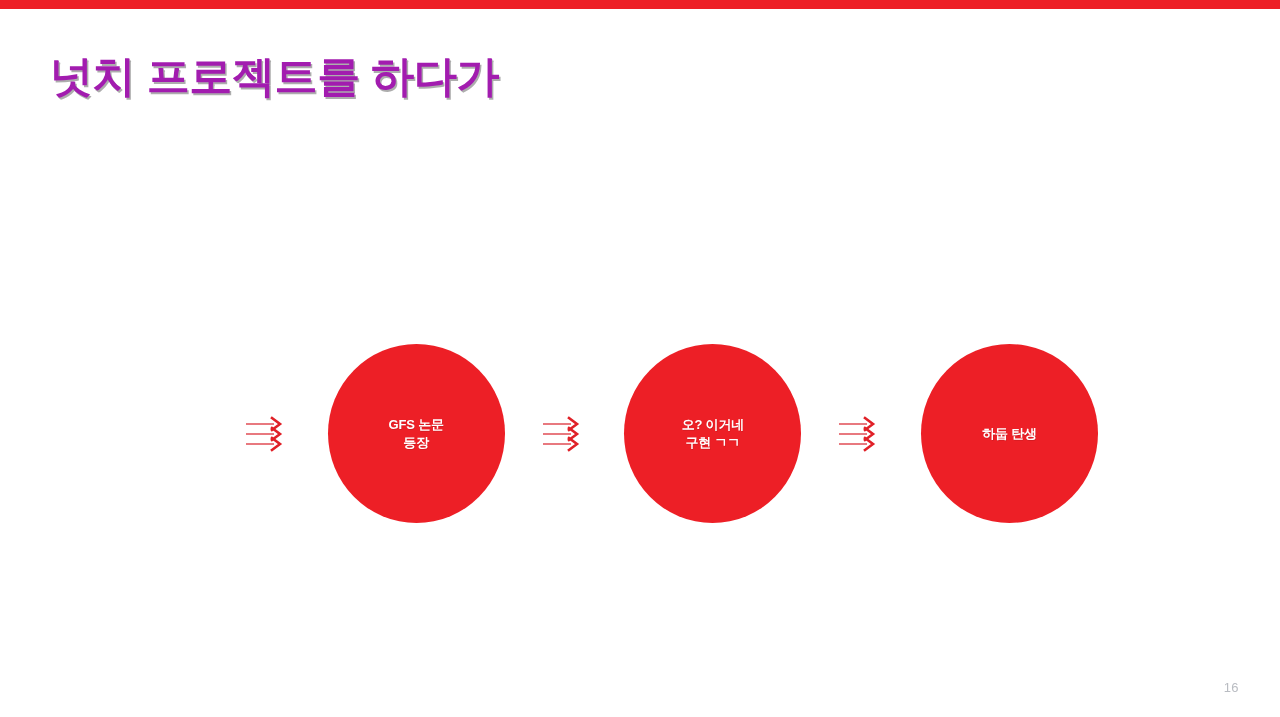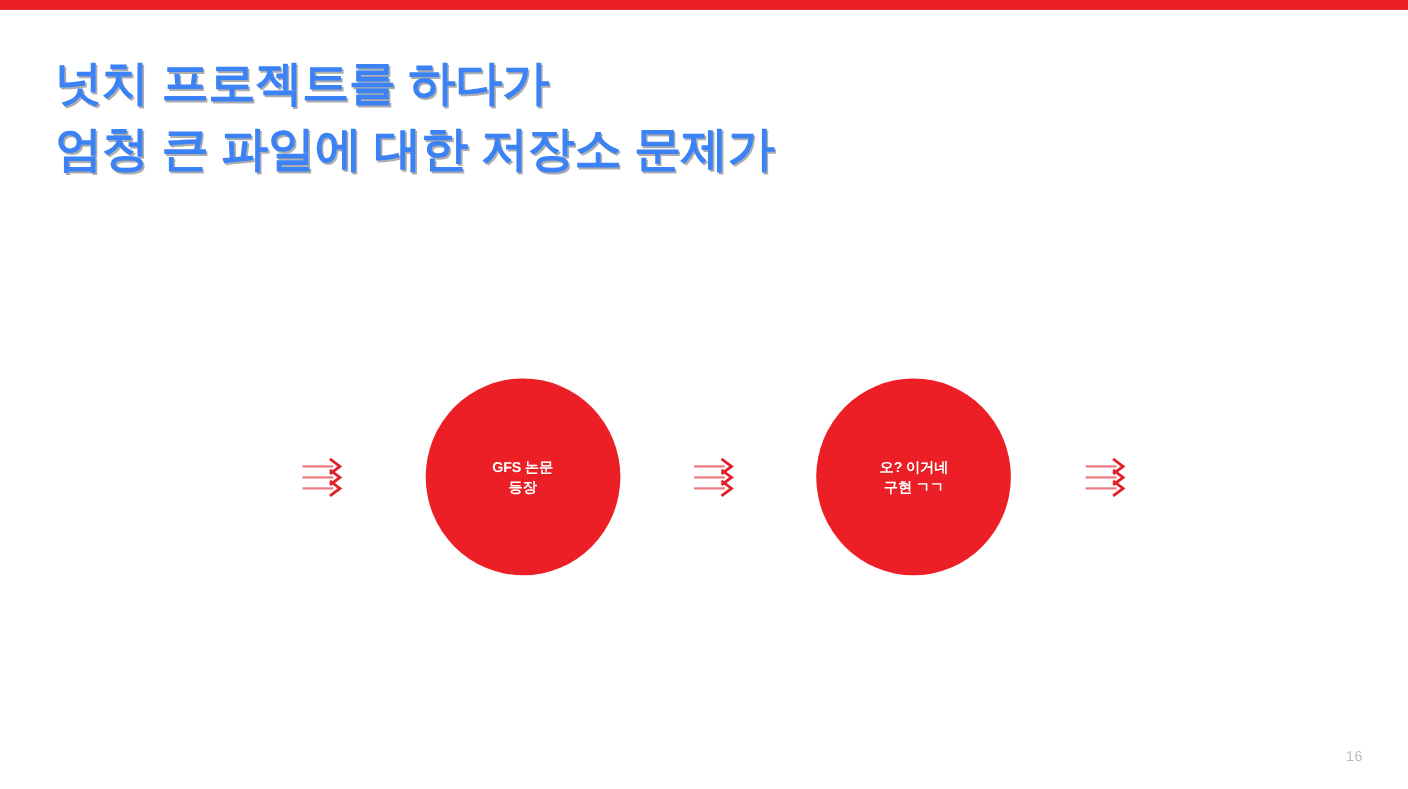--- a/index.html
+++ b/index.html
@@ -38,21 +38,21 @@
   .title-block {
     position: absolute;
     left: 50px;
     top: 46px;
     width: 1100px;
   }
   .title-line {
     font-size: 43px;
     font-weight: 700;
     line-height: 60px;
-    color: #3b82f6;
+    color: #a21caf;
     letter-spacing: -0.4px;
     white-space: pre;
     text-shadow: 1.5px 1.5px 0 rgba(0,0,0,0.32);
   }
 
   
   .flow {
     position: absolute;
     left: 208px;
     top: 341px;
@@ -113,21 +113,20 @@
 </style>
 </head>
 <body>
 
 <div class="slide">
 
   <div class="top-bar"></div>
 
   <div class="title-block">
     <div class="title-line">넛치 프로젝트를 하다가</div>
-    <div class="title-line">엄청 큰 파일에 대한 저장소 문제가</div>
   </div>
 
   <div class="flow">
     <div class="flow-row">
 
 
       <div class="connector">
         <svg width="44" height="34" viewBox="0 0 44 34" aria-hidden="true">
           <g stroke="#e8797f" stroke-width="2" stroke-linecap="butt">
             <line x1="0" y1="7" x2="28" y2="7"></line>
@@ -175,19 +174,22 @@
             <line x1="0" y1="27" x2="28" y2="27"></line>
           </g>
           <g fill="none" stroke="#e02128" stroke-width="2.6" stroke-linecap="square" stroke-linejoin="miter">
             <polyline points="26,1 34,7 26,13"></polyline>
             <polyline points="26,11 34,17 26,23"></polyline>
             <polyline points="26,21 34,27 26,33"></polyline>
           </g>
         </svg>
       </div>
 
+      <div class="node">
+        <span class="node-label">하둡 탄생</span>
+      </div>
 
     </div>
   </div>
 
   <div class="page-number">16</div>
 
 </div>
 
 </body></html>

